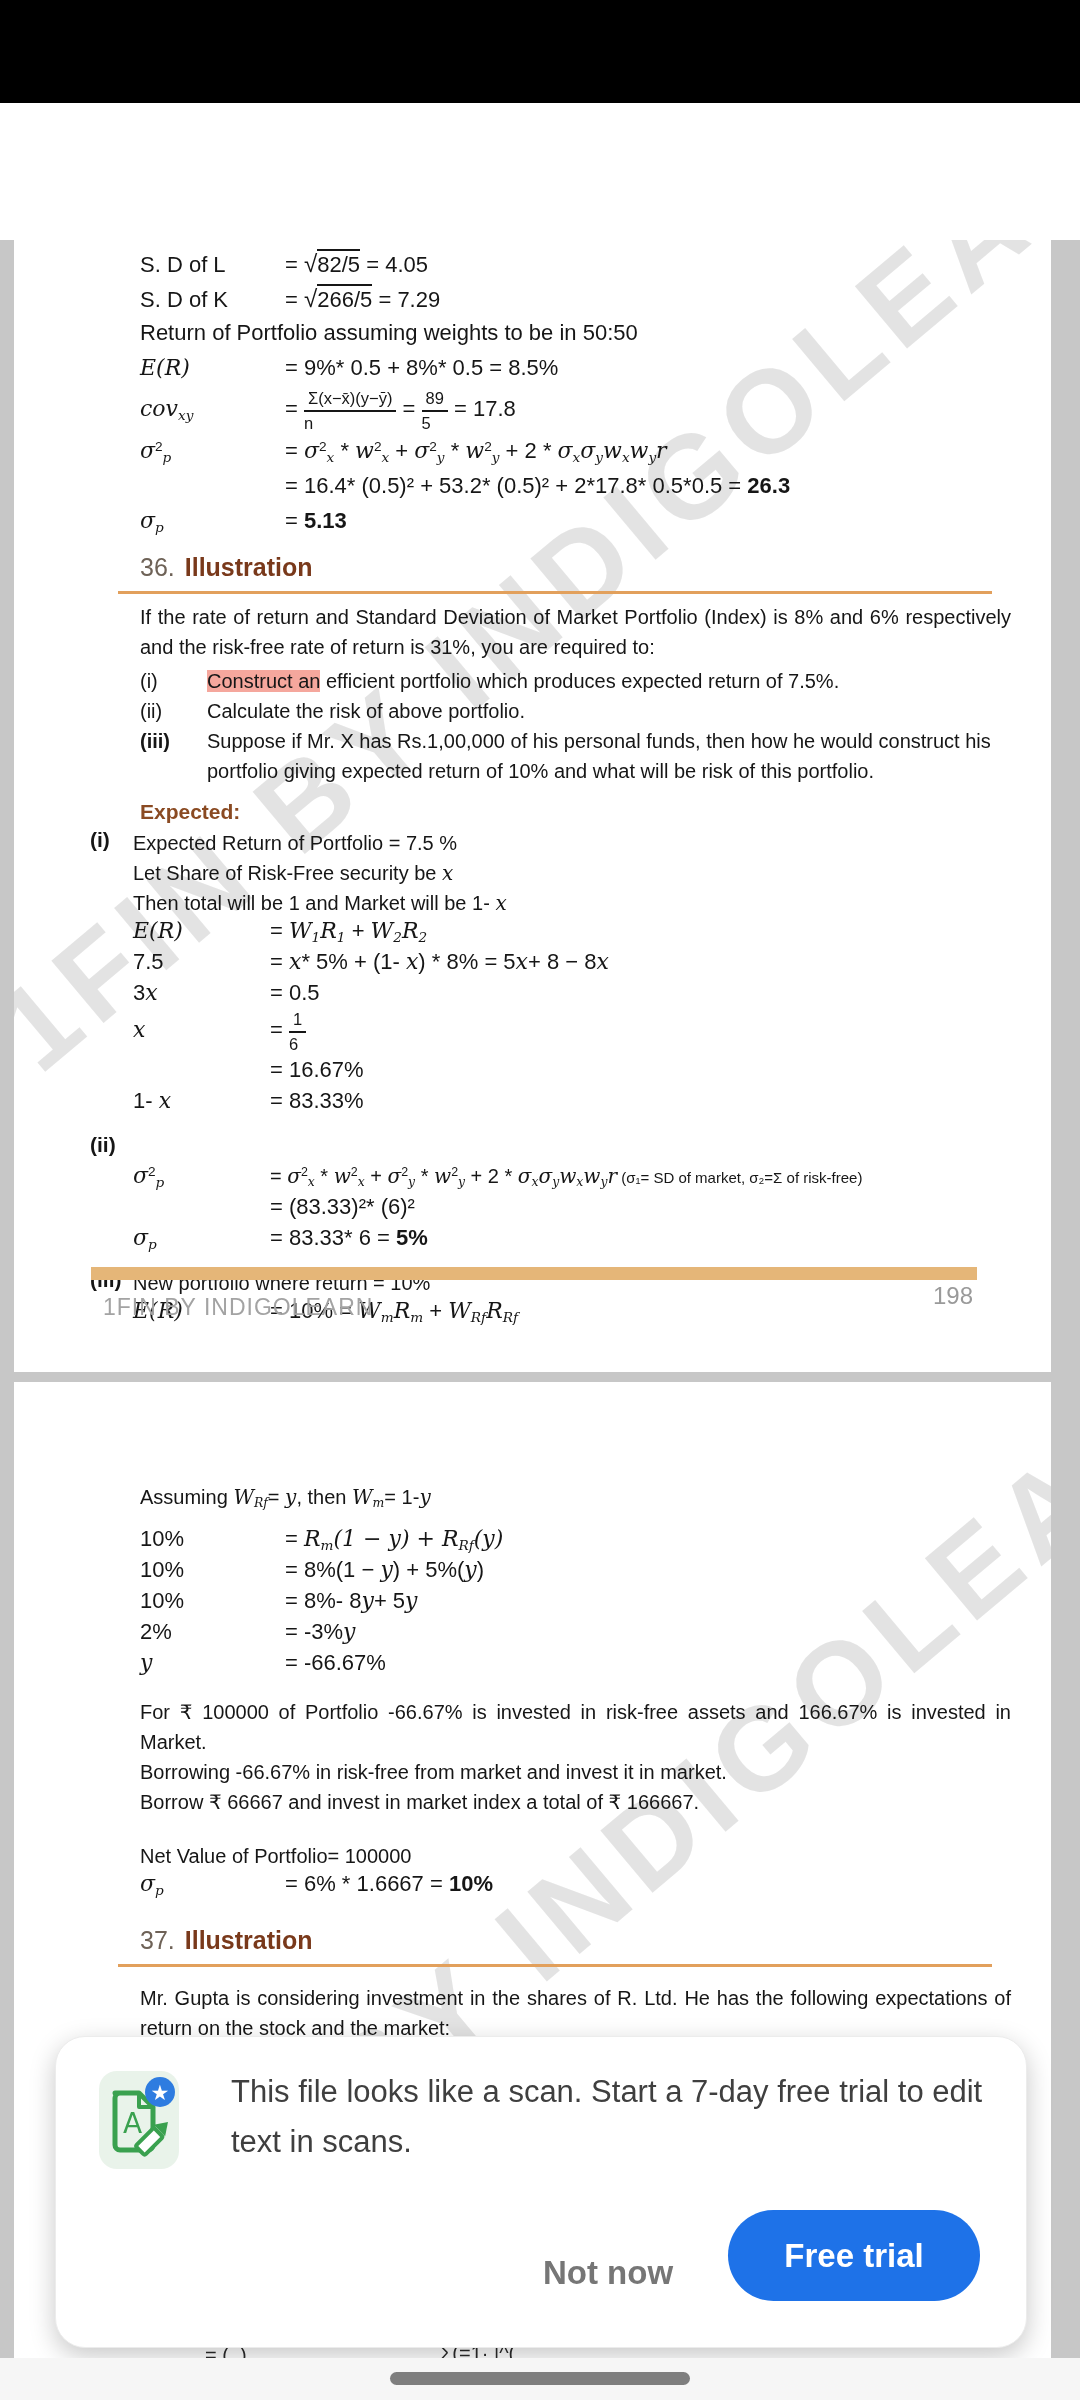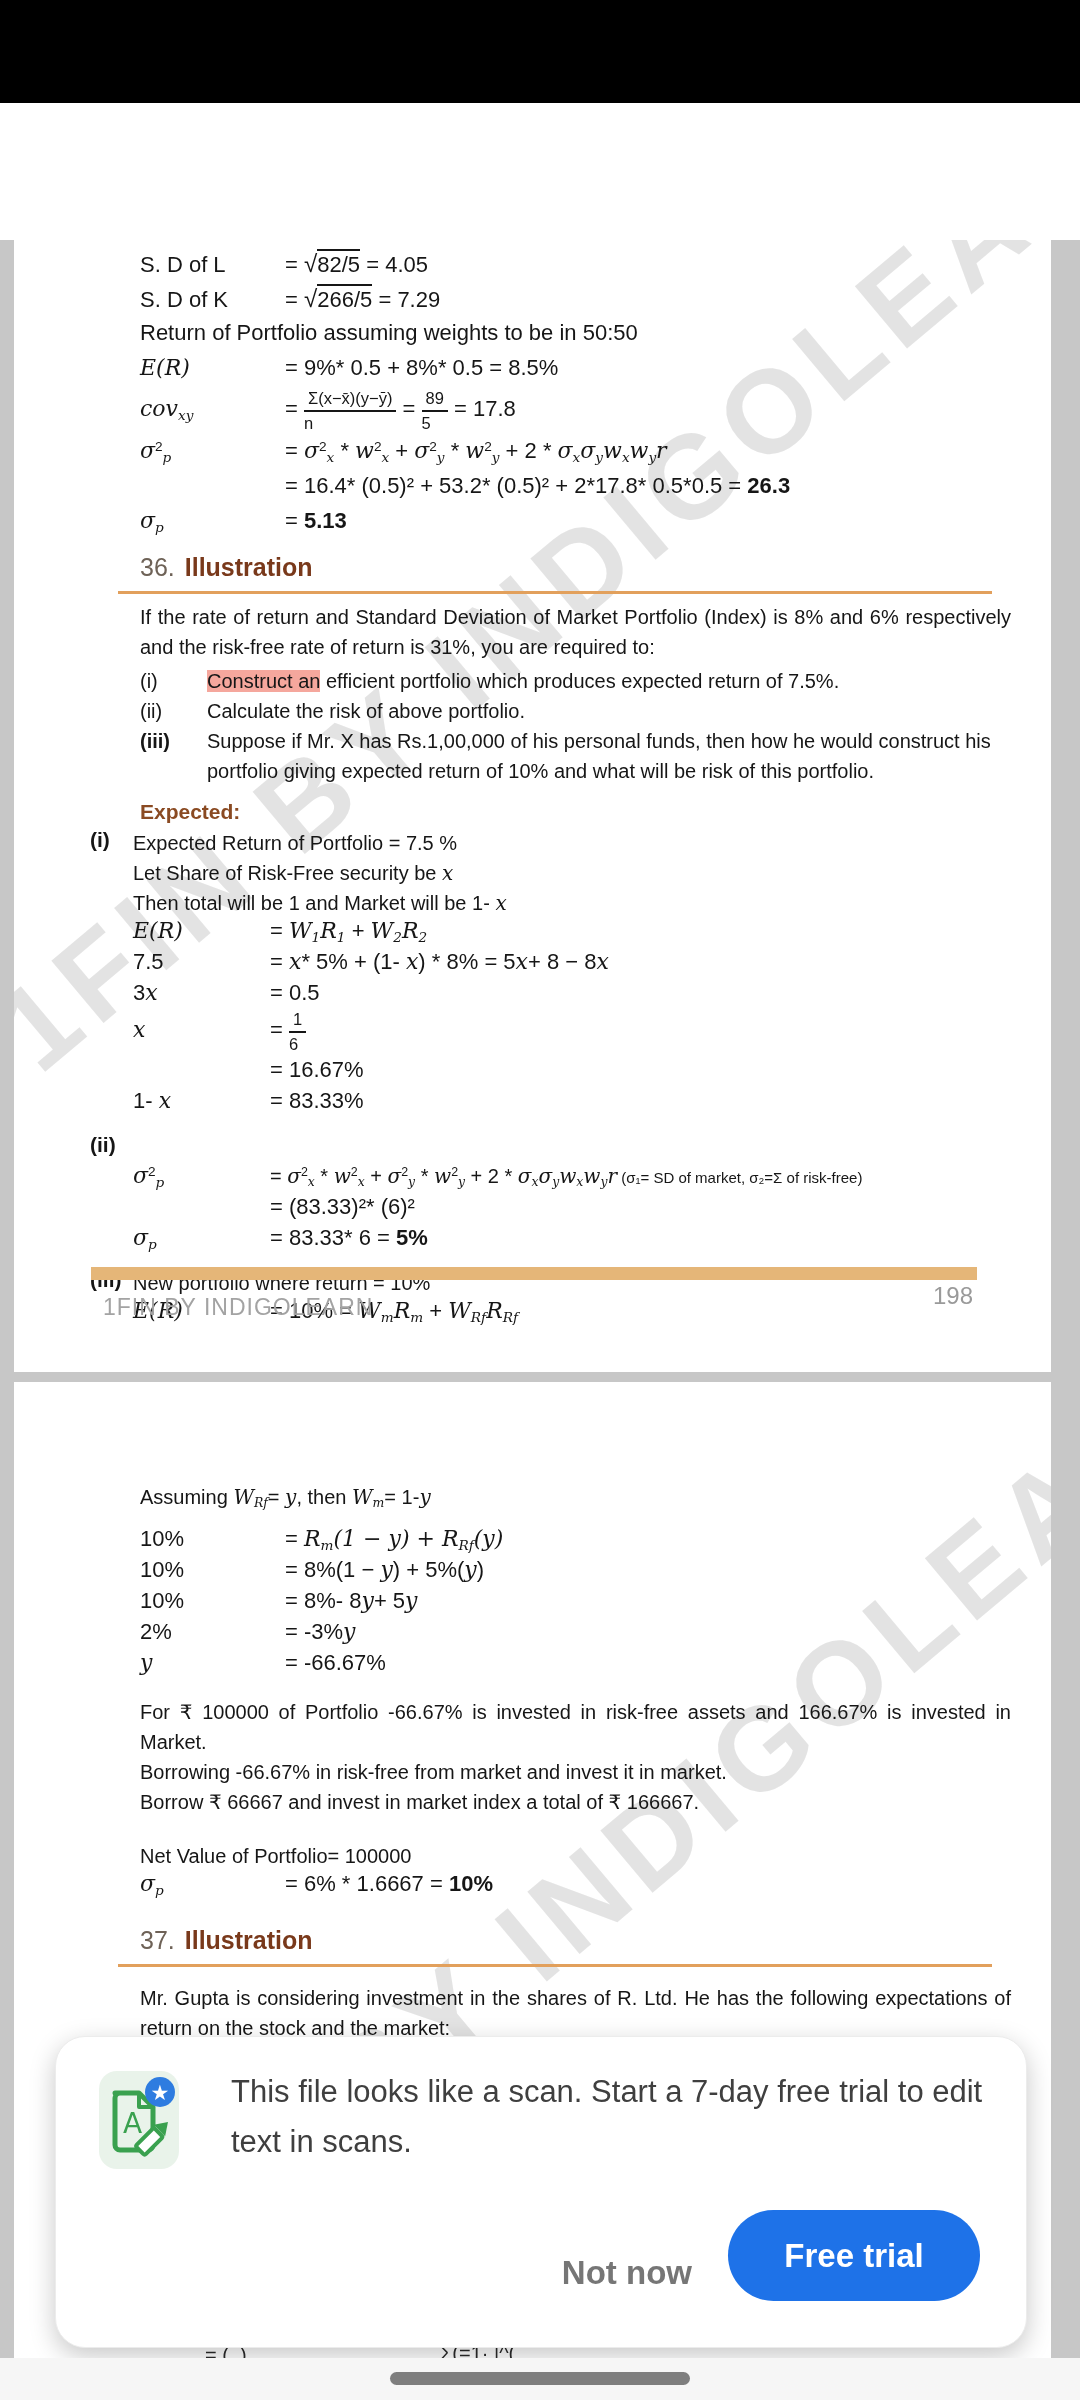--- a/index.html
+++ b/index.html
@@ -80,21 +80,21 @@
   .tline{height:4px;background:#e8a25c;margin-left:291px;width:547px;margin-top:12px;}
   .frag{position:absolute;font-size:20px;color:#2a2a2a;z-index:1;}
   .f1{left:191px;top:962px;}
   .f2{left:426px;top:960px;}
 
   .card{position:absolute;left:55px;top:2036px;width:970px;height:310px;background:#fff;
         border-radius:30px;border:1px solid #ececec;box-shadow:0 8px 26px rgba(0,0,0,0.22);z-index:5;}
   .scanicon{position:absolute;left:43px;top:34px;width:80px;height:98px;background:#e9f3ea;border-radius:18px;}
   .msg{position:absolute;left:175px;top:30px;width:775px;margin:0;font-size:31px;line-height:50px;color:#3f3f3f;}
   .notnow{position:absolute;left:462px;top:206px;width:180px;height:60px;background:none;border:none;
-          font-family:inherit;font-size:33px;font-weight:bold;color:#767676;cursor:pointer;text-align:right;}
+          font-family:inherit;font-size:33px;font-weight:bold;color:#767676;cursor:pointer;}
   .cta{position:absolute;left:672px;top:173px;width:252px;height:91px;border-radius:46px;border:none;
        background:#1e72e8;color:#fff;font-family:inherit;font-weight:bold;font-size:33px;cursor:pointer;}
   .bottombar{position:absolute;left:0;top:2358px;width:1080px;height:42px;background:#f6f6f6;z-index:6;}
   .handle{position:absolute;left:390px;top:14px;width:300px;height:13px;border-radius:7px;background:#7e7e7e;}
 </style>
 </head>
 <body>
 
 <div class="statusbar"></div>
 

